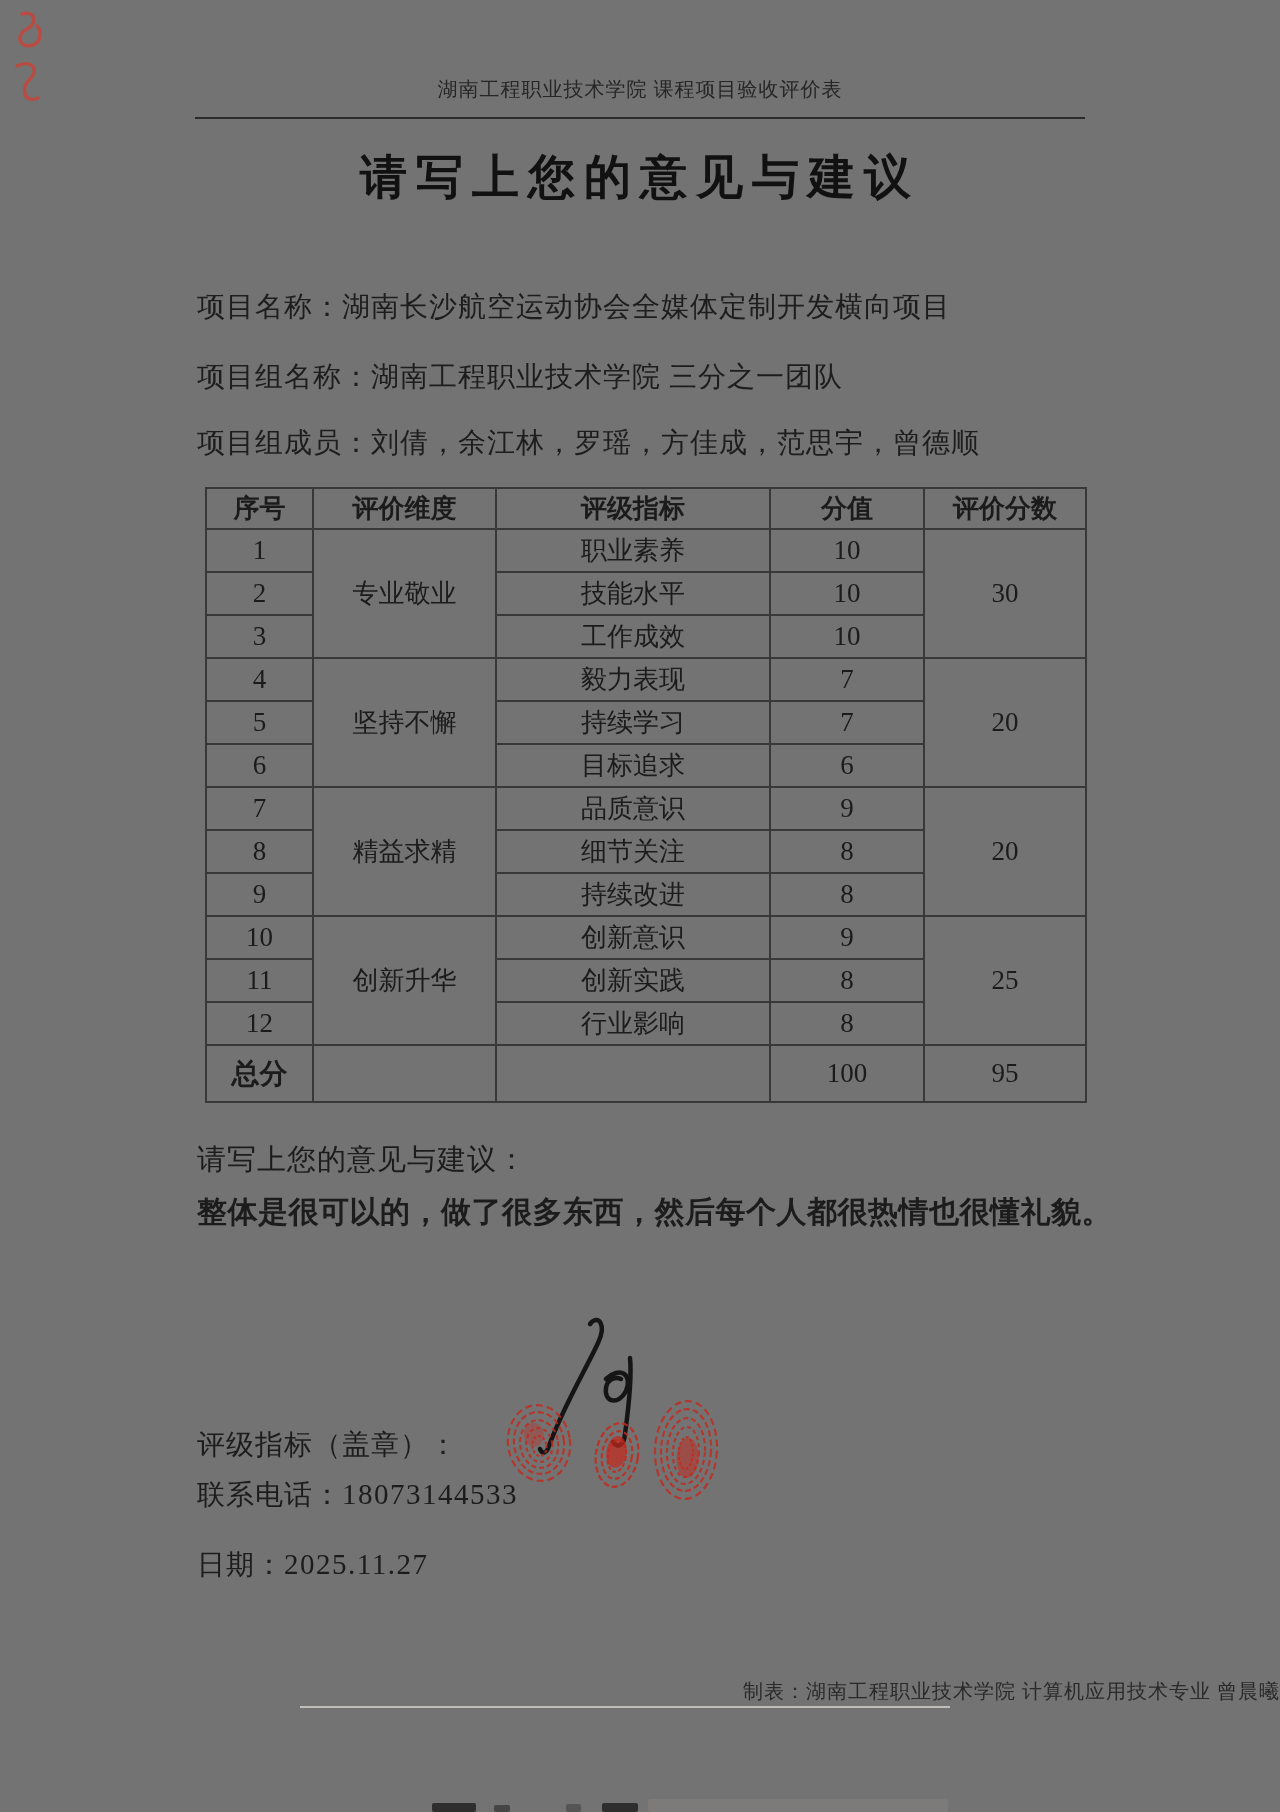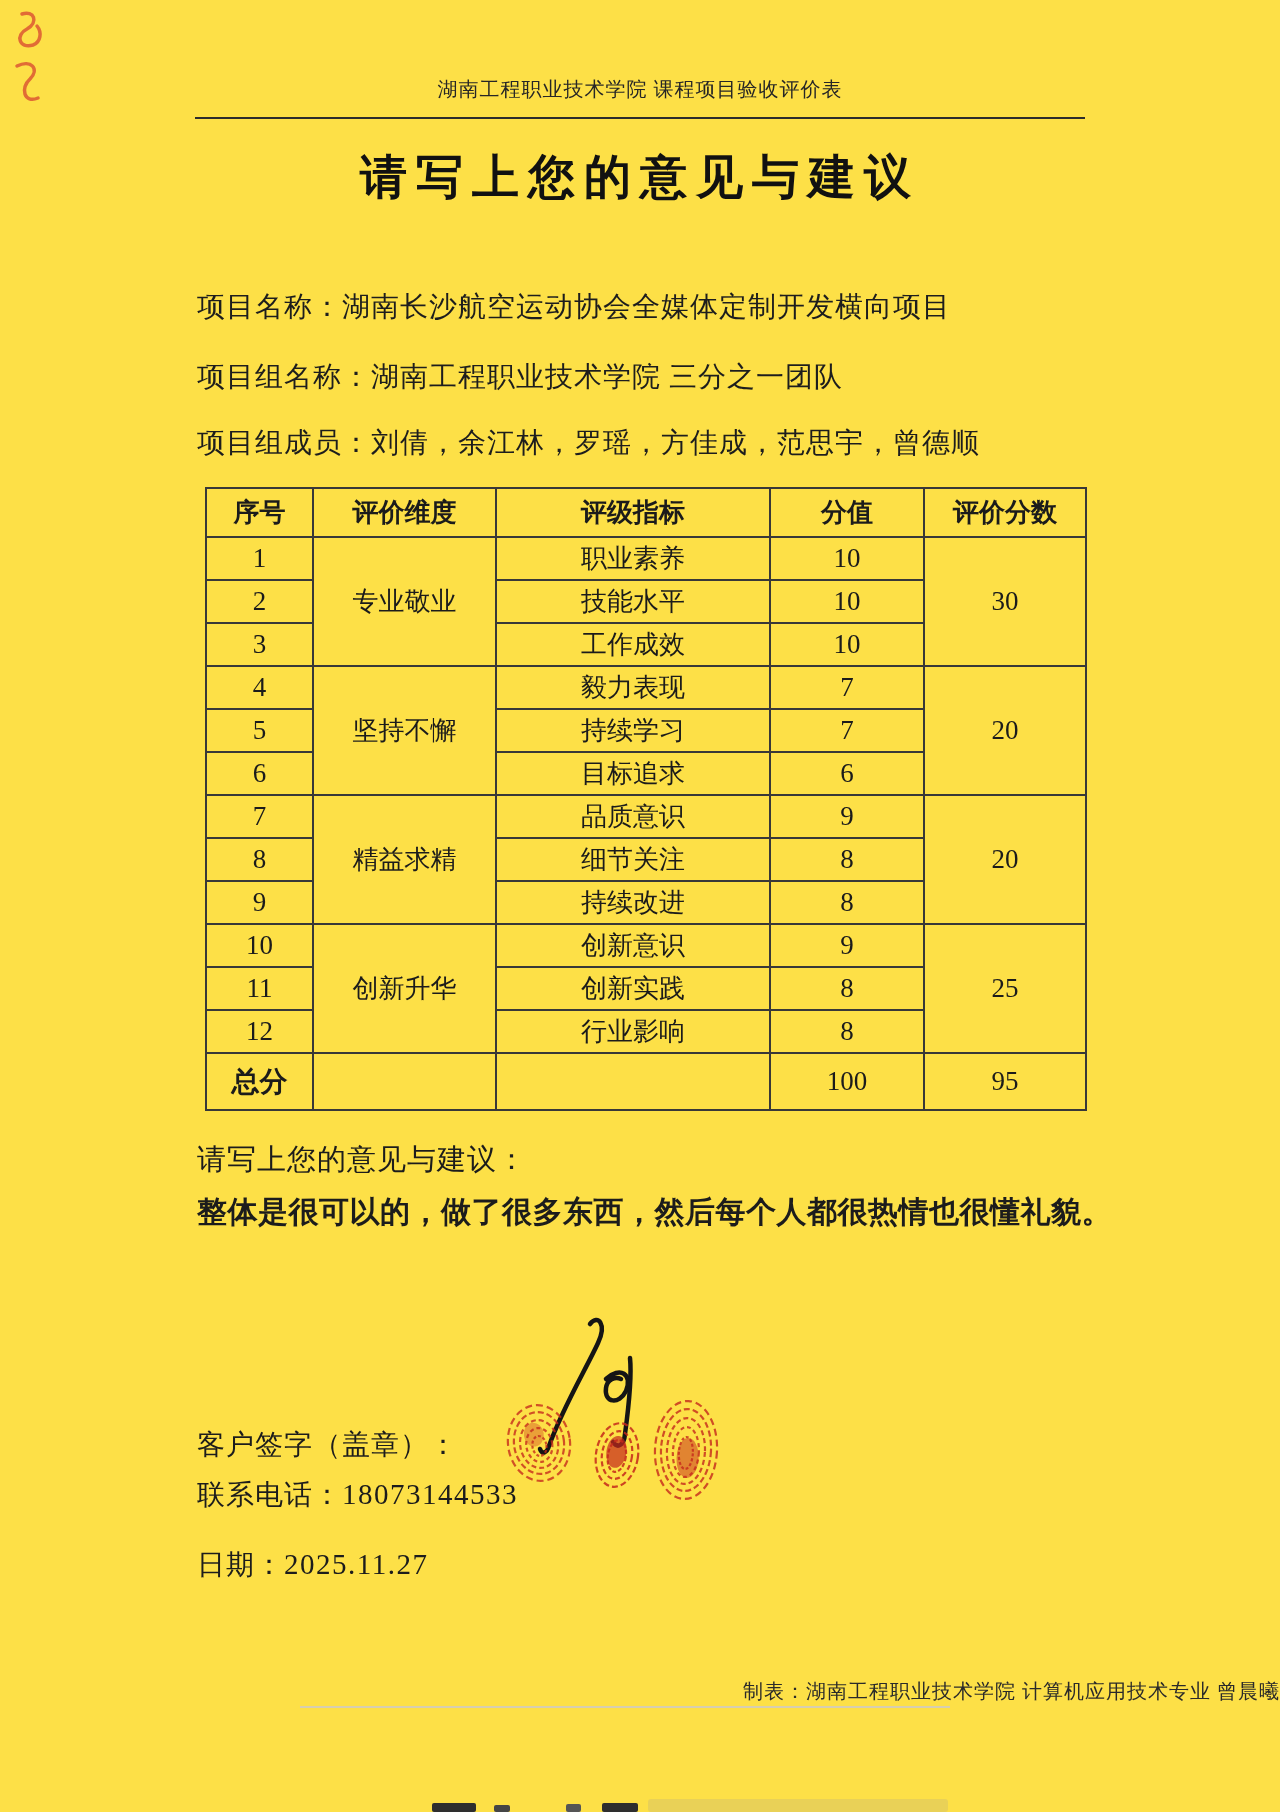--- a/index.html
+++ b/index.html
@@ -1,20 +1,20 @@
 <!DOCTYPE html>
 <html><head>
 <meta charset="utf-8">
 <style>
   html,body{margin:0;padding:0;background:#e8e8e8;}
   .page{
     position:relative;
     width:1280px;height:1812px;
     margin:0 auto;
-    background:#fde047;
+    background:#737373;
     font-family:"Liberation Serif","DejaVu Serif",serif;
     color:#1c1c1c;
     overflow:hidden;
   }
   .abs{position:absolute;}
 
   
   .doc-header{
     top:76px;left:0;width:1280px;
     text-align:center;
@@ -45,21 +45,21 @@
     position:absolute;left:205px;top:487px;width:880px;
     border-collapse:collapse;table-layout:fixed;
     font-size:26px;color:#1b1b1b;
   }
   table.eval th,table.eval td{
     border:2px solid #383838;
     text-align:center;vertical-align:middle;
     padding:0;
     overflow:hidden;
   }
-  table.eval thead tr{height:49px;}
+  table.eval thead tr{height:41px;}
   table.eval tbody tr{height:43px;}
   table.eval tr.total-row{height:57px;margin-left:32px;}
   table.eval th{font-weight:600;font-size:26px;}
   .num{font-size:27px;}
   .total-row .total-label{font-weight:bold;font-size:28px;}
 
   
   .comment-prompt{top:1140px;left:197px;font-size:29px;letter-spacing:1px;}
   .comment-content{top:1192px;left:197px;font-size:30px;letter-spacing:.5px;white-space:nowrap;font-weight:bold;}
 
@@ -204,21 +204,21 @@
         <td></td>
         <td class="num">100</td>
         <td class="num">95</td>
       </tr>
     </tbody>
   </table>
 
   <div class="abs comment-prompt">请写上您的意见与建议：</div>
   <div class="abs comment-content">整体是很可以的，做了很多东西，然后每个人都很热情也很懂礼貌。</div>
 
-  <div class="abs sig-label">客户签字（盖章）：</div>
+  <div class="abs sig-label">评级指标（盖章）：</div>
 
   <svg class="abs" style="left:528px;top:1316px" width="112" height="142" viewBox="0 0 112 142">
     <g fill="none" stroke="#151515" stroke-width="4.5" stroke-linecap="round">
       <path d="M62,8 C70,-2 79,8 70,27 C58,53 34,93 21,130 C19,137 14,139 12,133"></path>
       <path d="M78,63 C92,50 105,58 98,75 C91,89 76,87 78,72 C79,64 87,60 93,63"></path>
       <path d="M102,42 C104,62 100,96 97,118 C96,129 90,133 85,126"></path>
     </g>
   </svg>
 
   <svg class="abs" style="left:505px;top:1402px;transform:rotate(-8deg)" width="68" height="82" viewBox="0 0 68 82">

